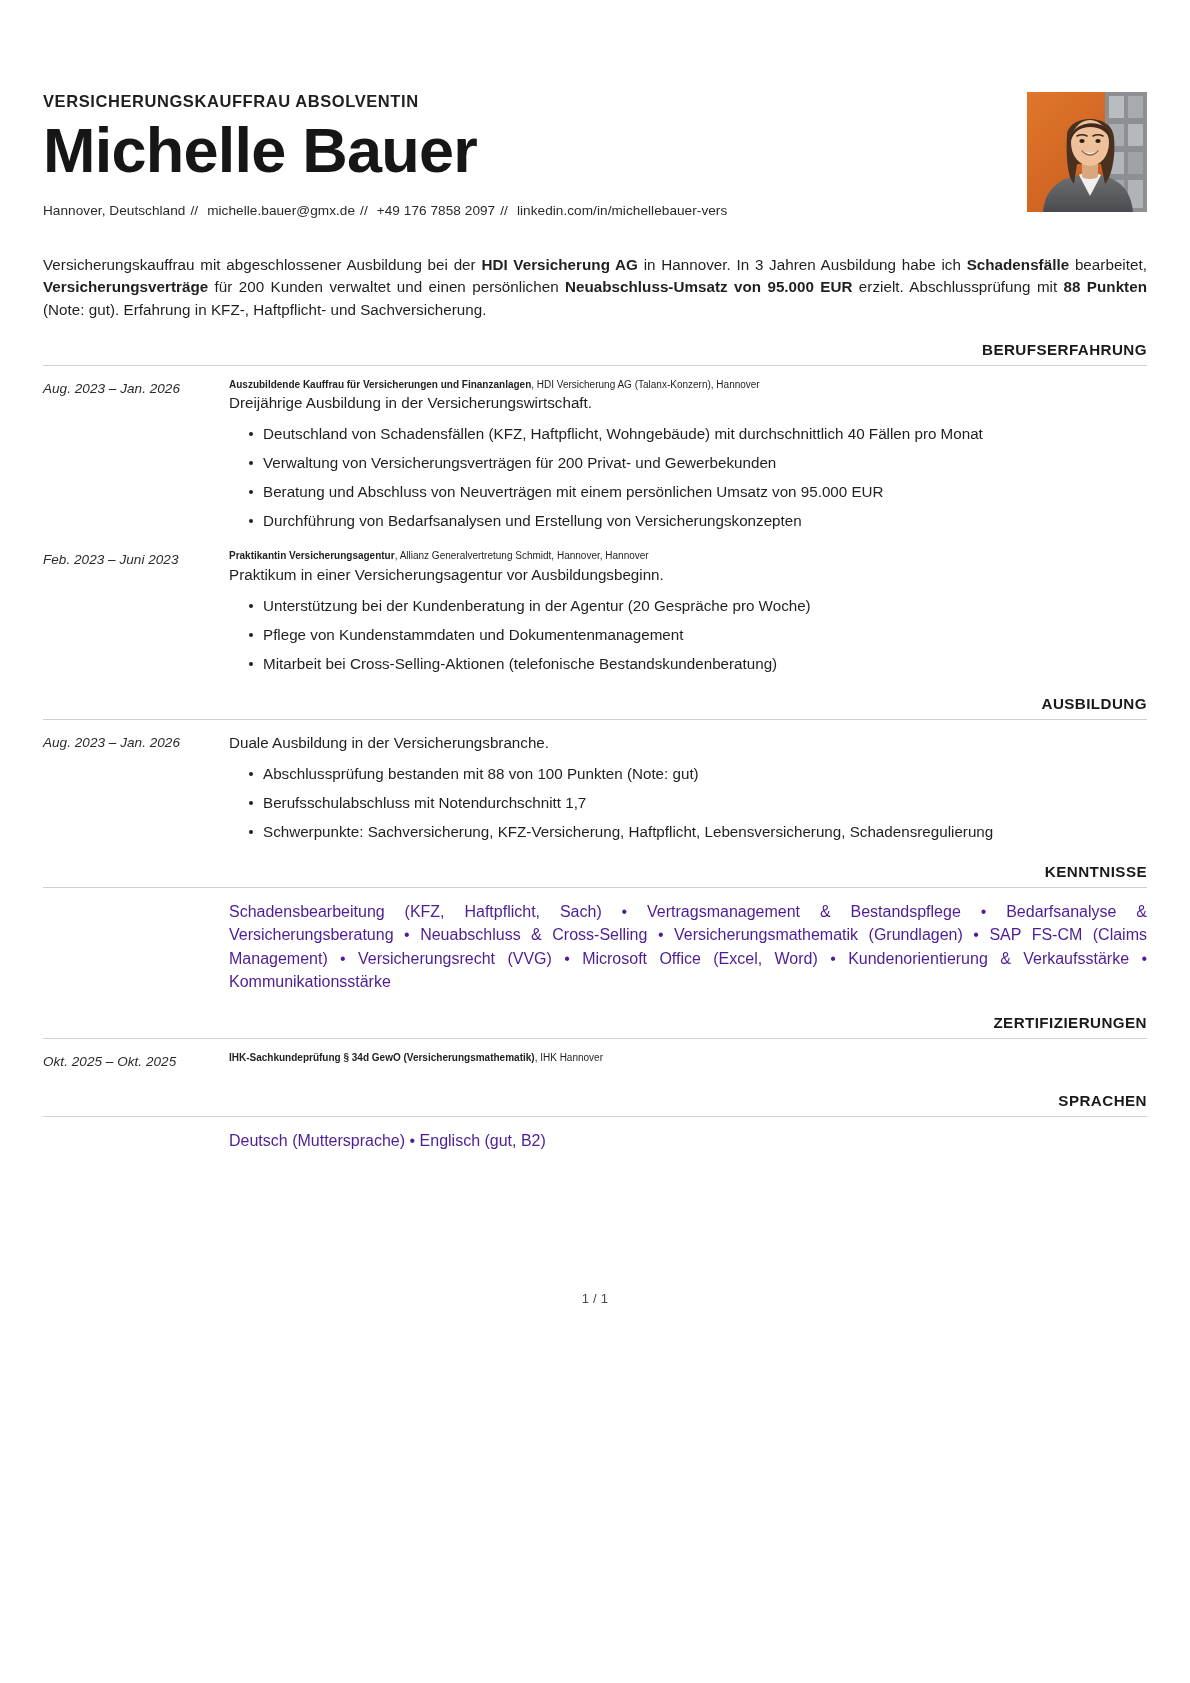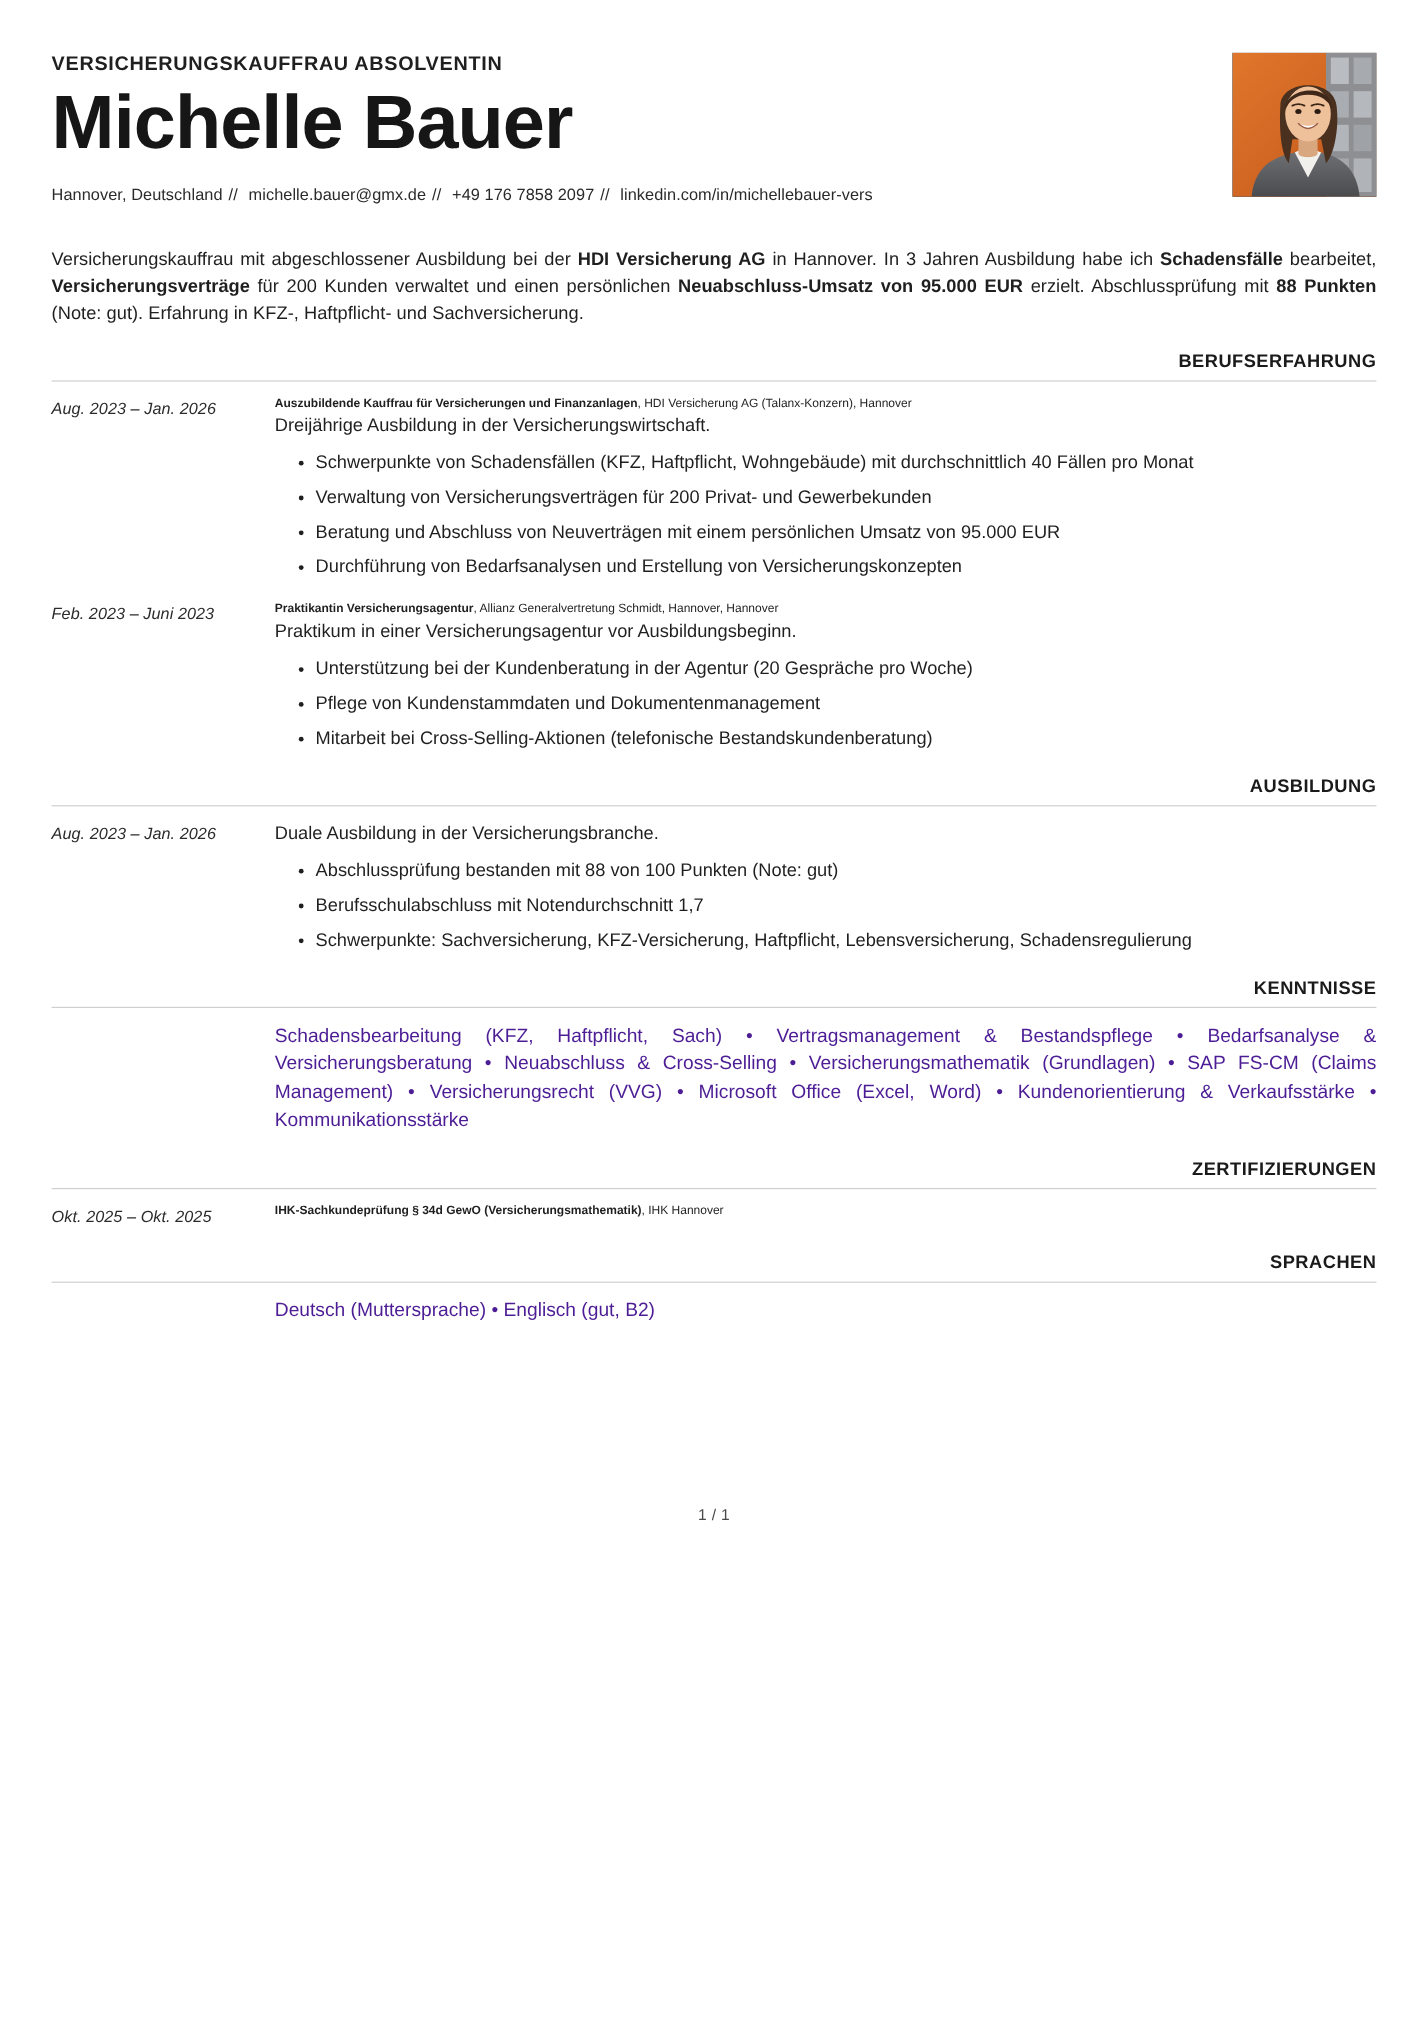--- a/index.html
+++ b/index.html
@@ -14,20 +14,21 @@
     -webkit-font-smoothing: antialiased;
   }
   .page {
     position: relative;
     width: 1190px;
     height: 1306px;
     background: #ffffff;
     box-sizing: border-box;
     padding: 44px 43px 0 43px;
     overflow: hidden;
+    margin-top: 48px;
   }
 
   
   .header {
     position: relative;
     min-height: 140px;
   }
   .header-text {
     padding-right: 180px;
   }
@@ -157,21 +158,21 @@
     line-height: 1.47;
     color: #4c1d95;
     text-align: justify;
   }
 
   
   .footer {
     position: absolute;
     left: 0;
     right: 0;
-    bottom: 36px;
+    bottom: 48px;
     text-align: center;
     font-size: 13px;
     color: #4a4a4a;
     letter-spacing: 0.02em;
   }
 </style>
 </head>
 <body>
 
 <div class="page">
@@ -238,21 +239,21 @@
 
   <div id="sections-root">
       <div class="section">
         <div class="section-title">BERUFSERFAHRUNG</div>
         <div class="entry">
           <div class="entry-date">Aug. 2023 – Jan. 2026</div>
           <div class="entry-body">
             <div class="entry-head"><b>Auszubildende Kauffrau für Versicherungen und Finanzanlagen</b><span>, HDI Versicherung AG (Talanx-Konzern), Hannover</span></div>
             <div class="entry-sub">Dreijährige Ausbildung in der Versicherungswirtschaft.</div>
             <ul class="bullets">
-              <li><span>Schwerpunkte von </span><b>Schadensfällen</b><span> (KFZ, Haftpflicht, Wohngebäude) mit durchschnittlich 40 Fällen pro Monat</span></li>
+              <li><span>Deutschland von </span><b>Schadensfällen</b><span> (KFZ, Haftpflicht, Wohngebäude) mit durchschnittlich 40 Fällen pro Monat</span></li>
               <li><span>Verwaltung von </span><b>Versicherungsverträgen</b><span> für 200 Privat- und Gewerbekunden</span></li>
               <li><span>Beratung und Abschluss von </span><b>Neuverträgen</b><span> mit einem persönlichen Umsatz von 95.000 EUR</span></li>
               <li><span>Durchführung von </span><b>Bedarfsanalysen</b><span> und Erstellung von Versicherungskonzepten</span></li>
             </ul>
           </div>
         </div>
         <div class="entry">
           <div class="entry-date">Feb. 2023 – Juni 2023</div>
           <div class="entry-body">
             <div class="entry-head"><b>Praktikantin Versicherungsagentur</b><span>, Allianz Generalvertretung Schmidt, Hannover, Hannover</span></div>

